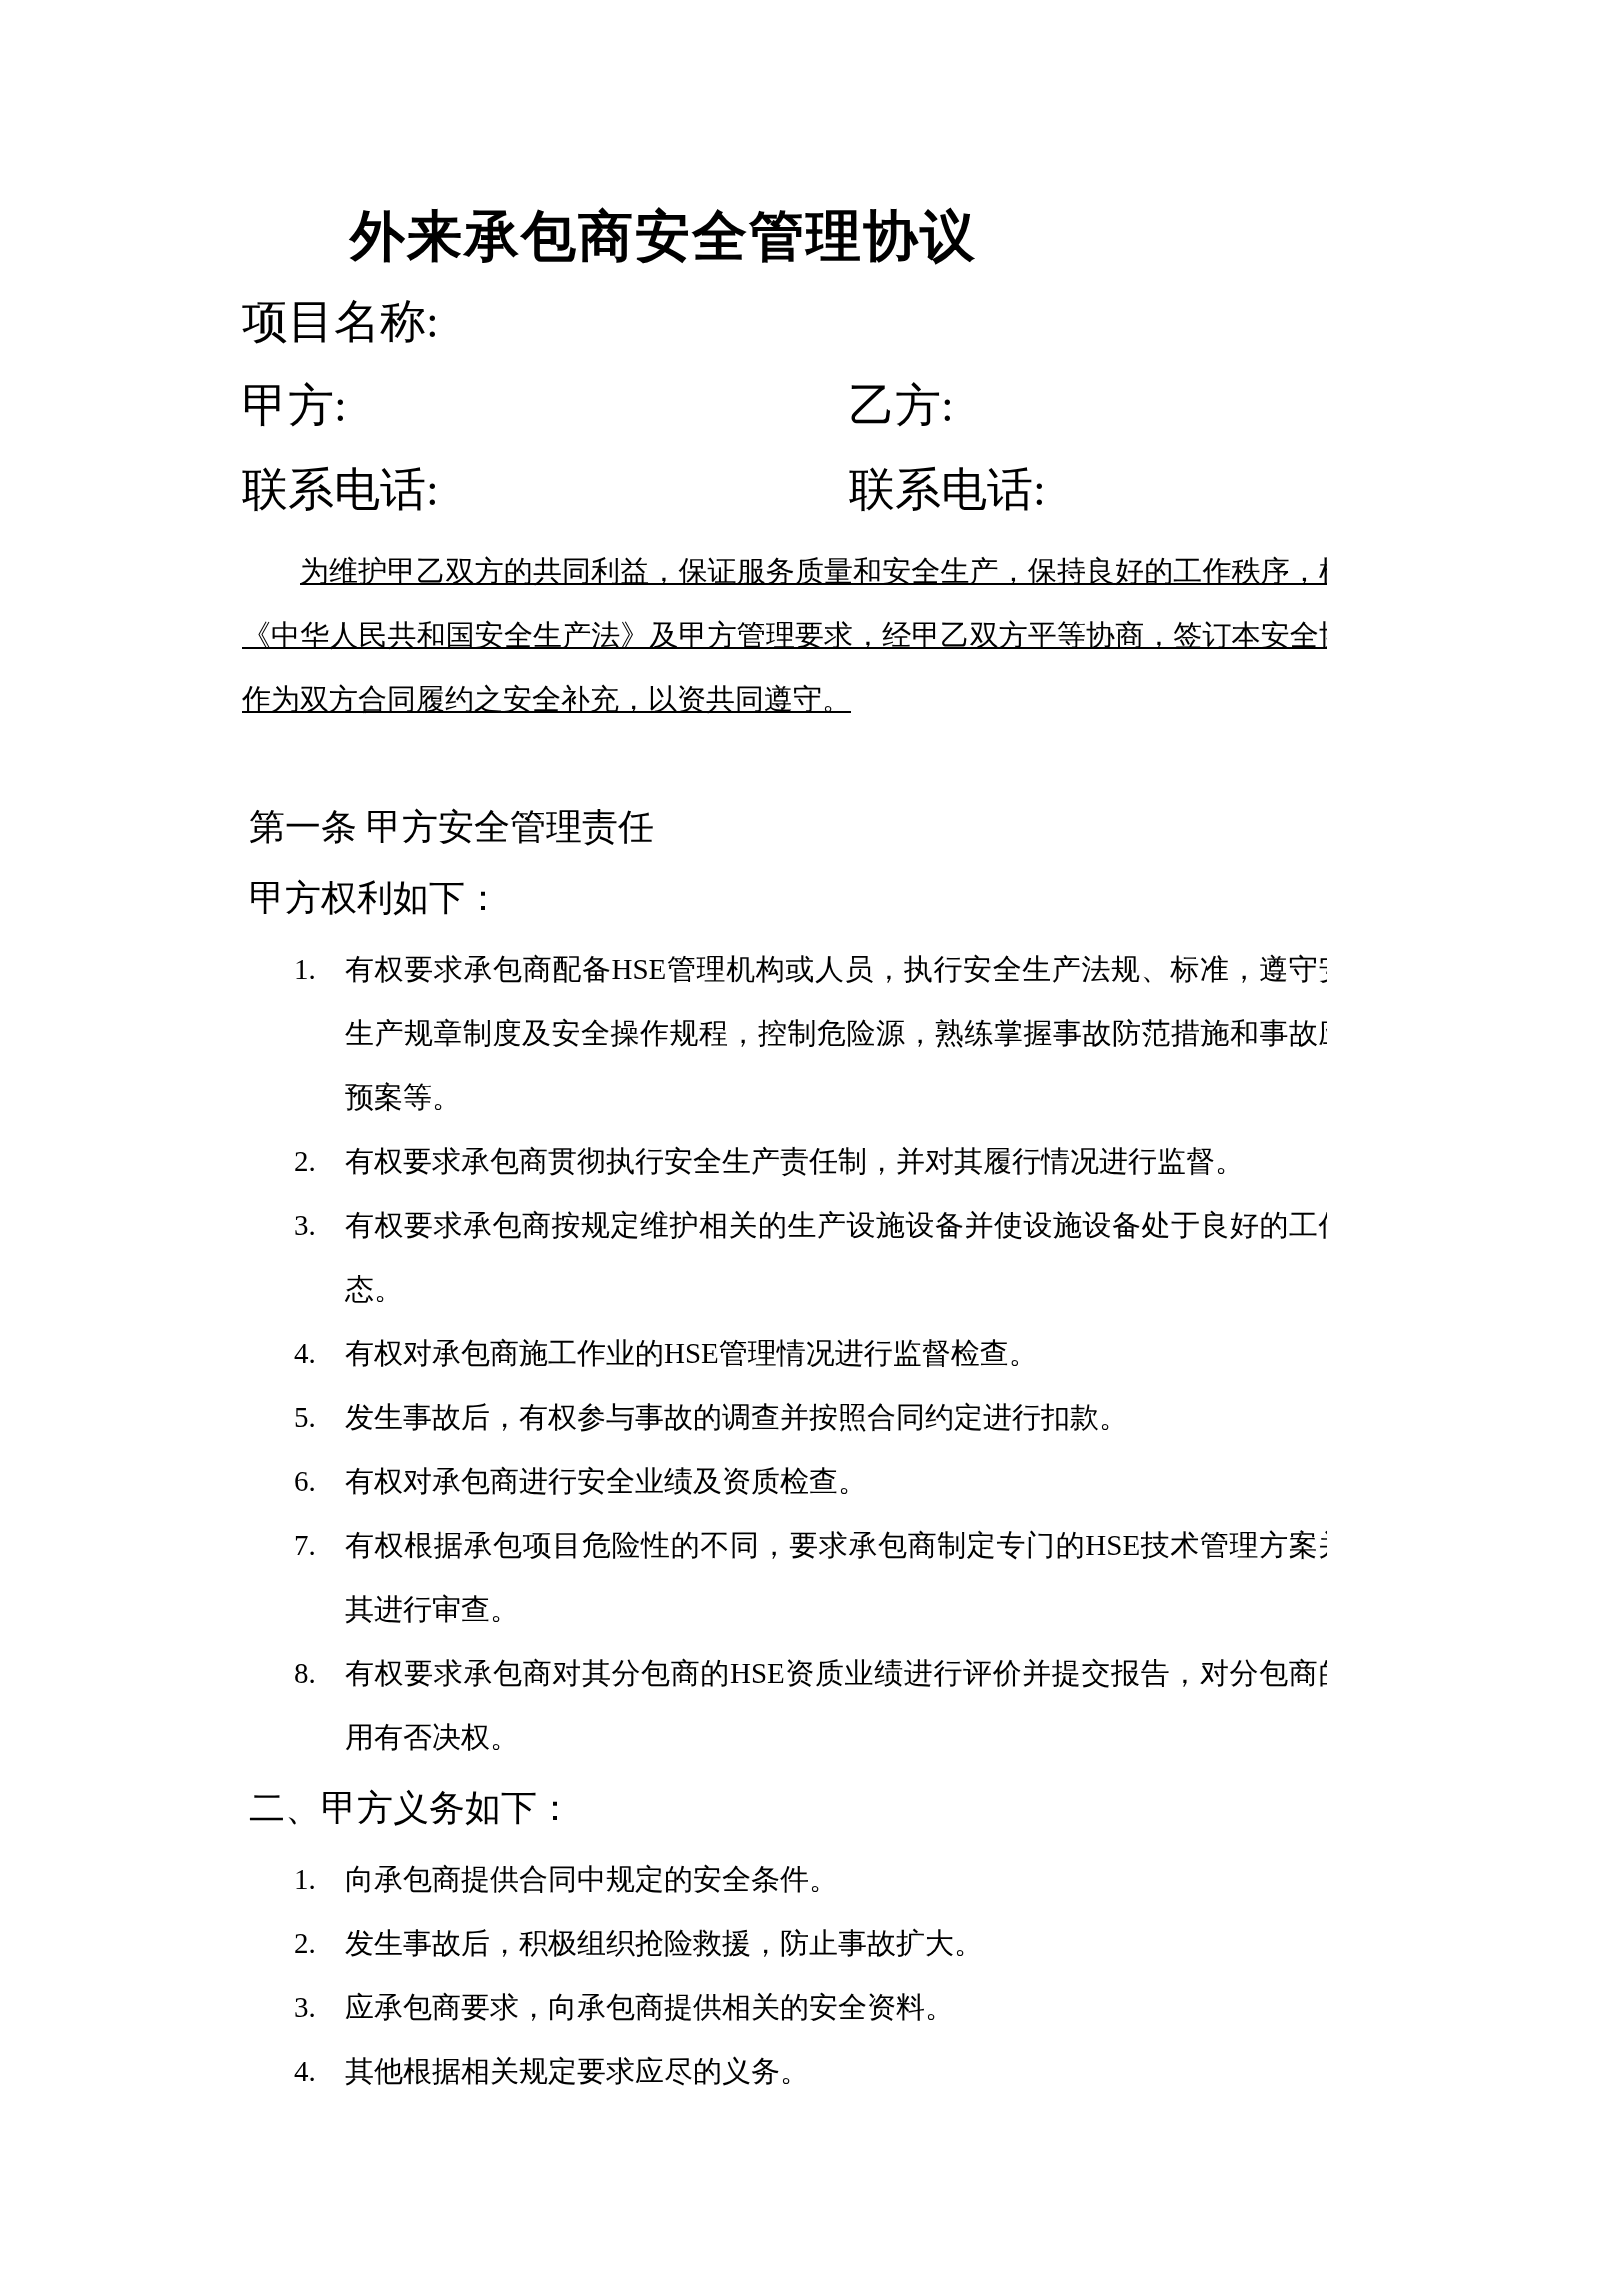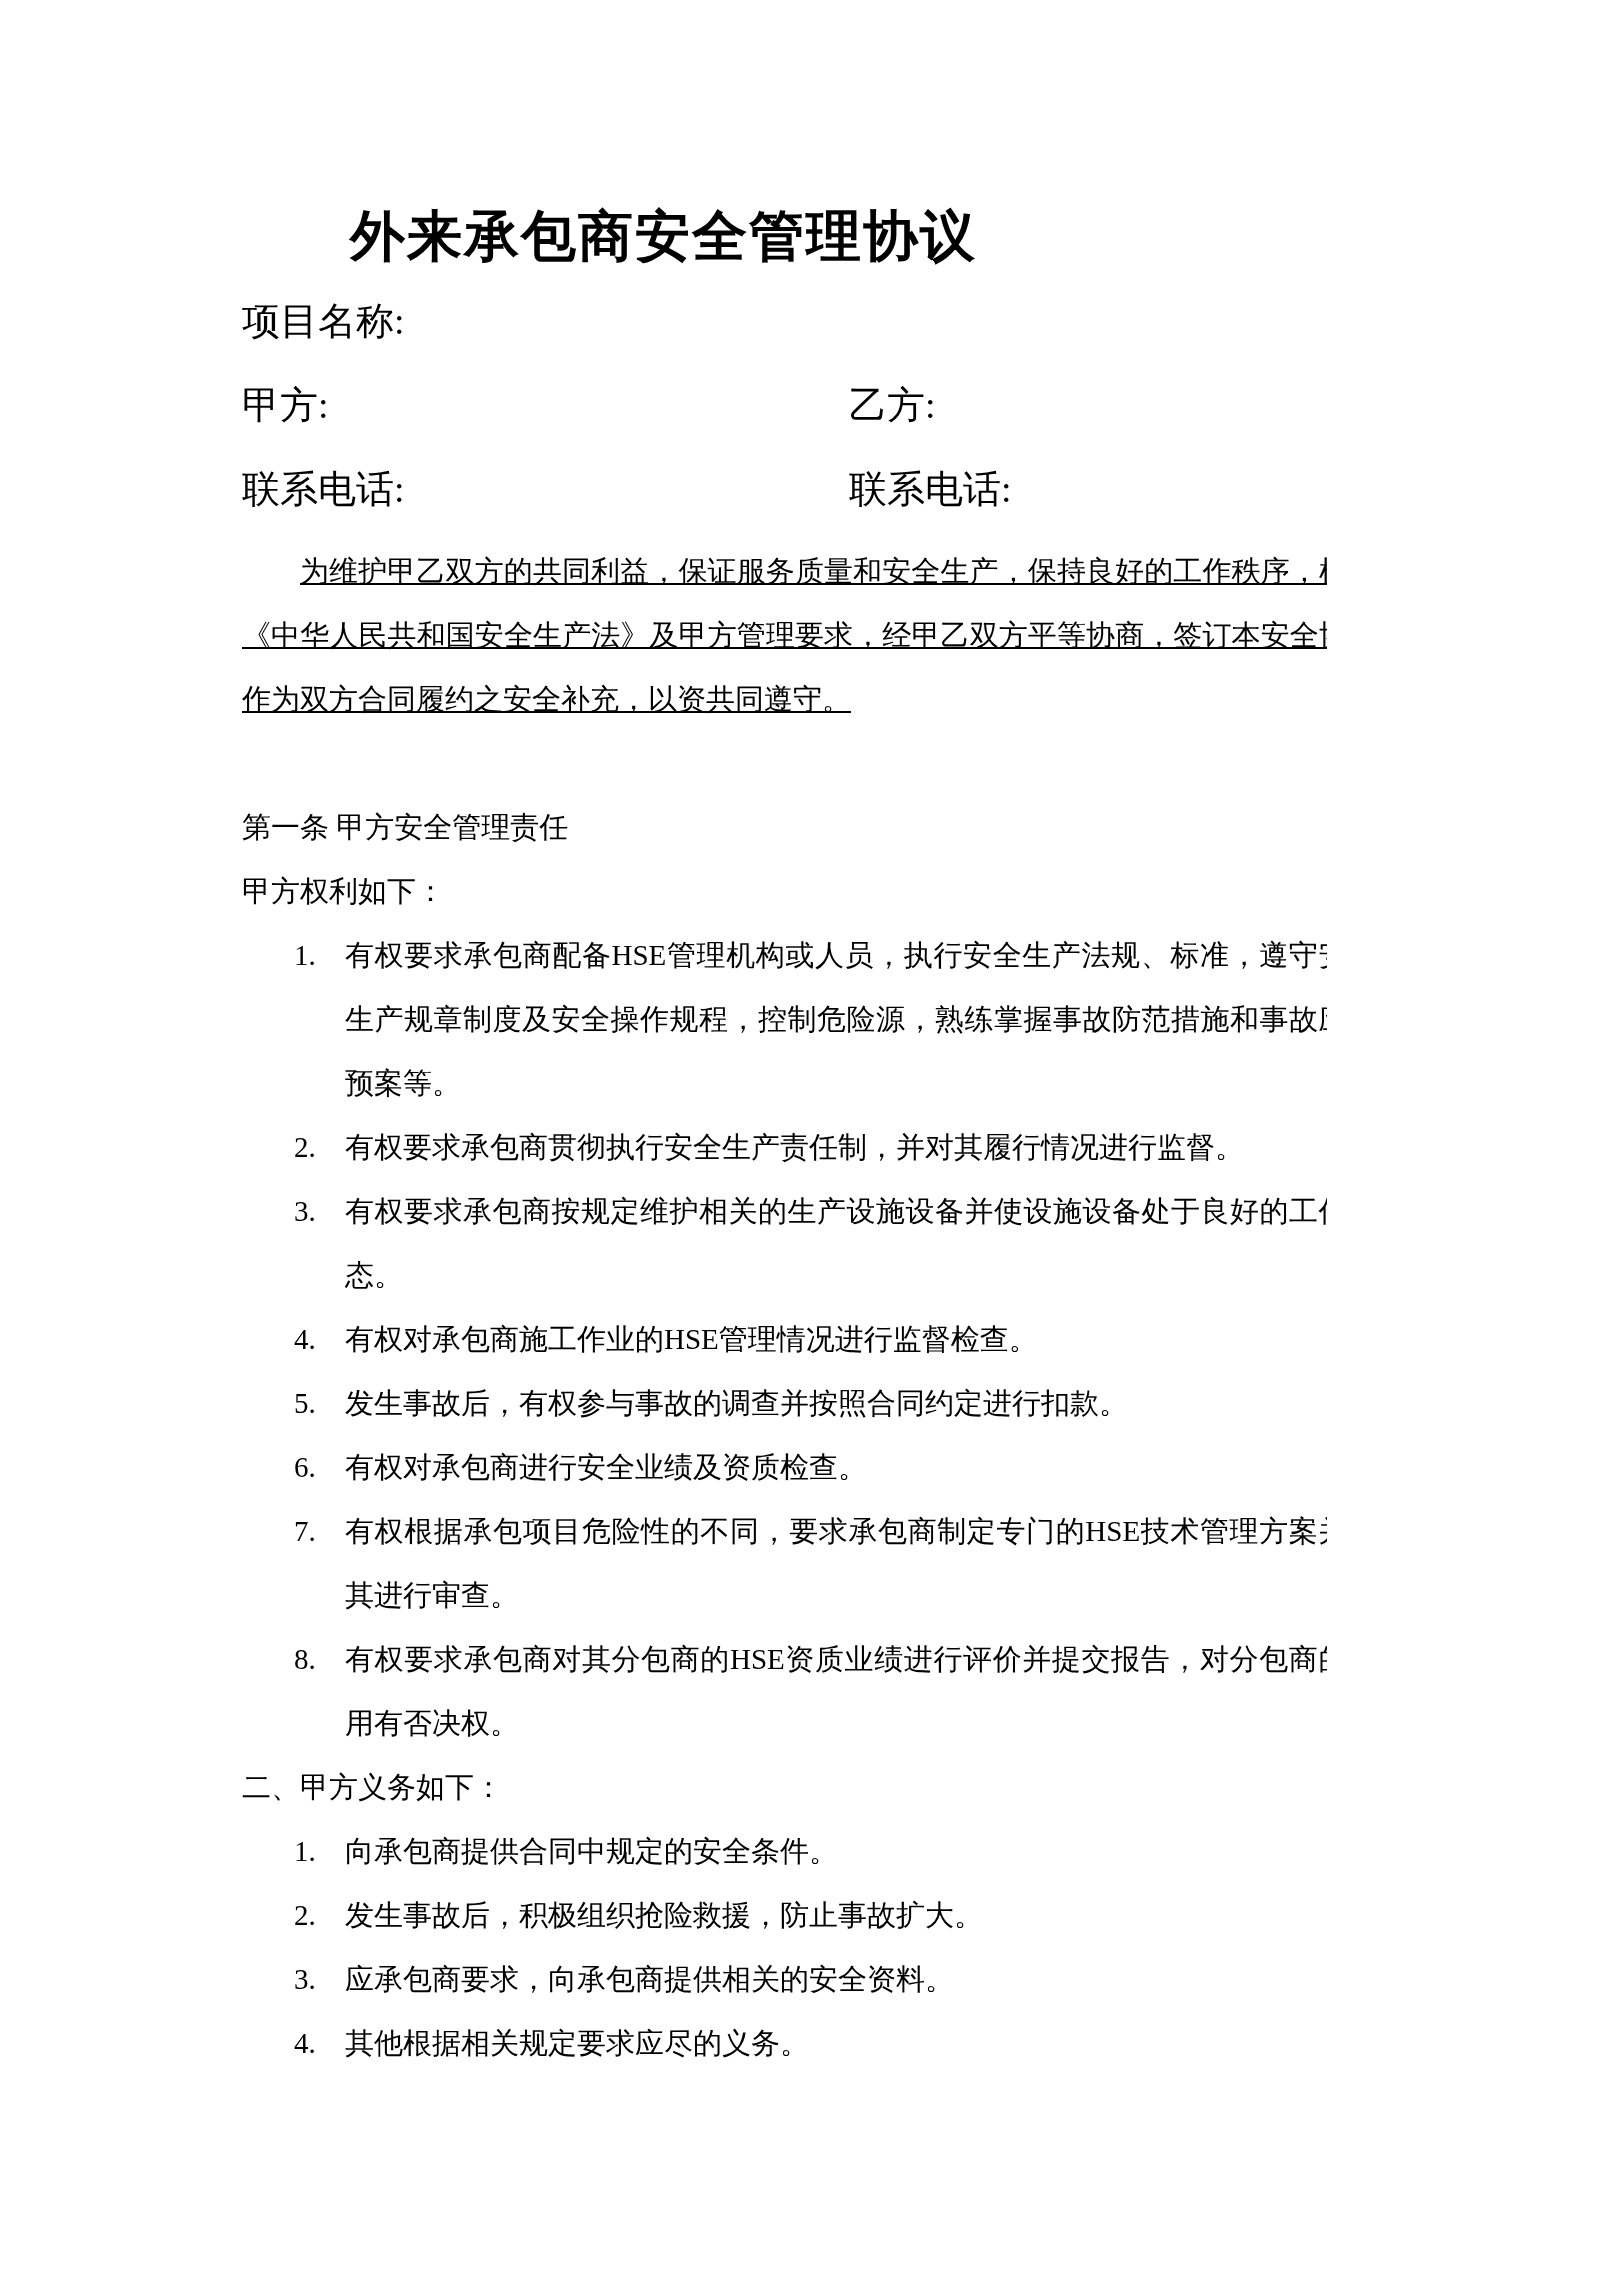--- a/index.html
+++ b/index.html
@@ -27,21 +27,21 @@
     font-weight: 700;
     font-size: 55px;
     line-height: 65px;
     letter-spacing: 2px;
     white-space: nowrap;
   }
   .field-row {
     position: absolute;
     left: 242px;
     width: 1139px;
-    font-size: 38px;
+    font-size: 46px;
     line-height: 41px;
     white-space: nowrap;
   }
   .row-project { top: 301px; }
   .row-party   { top: 385px; }
   .row-phone   { top: 469px; }
   .field-row .col2 {
     position: absolute;
     left: 597px;
     top: 0;
@@ -55,22 +55,22 @@
     font-size: 29px;
     line-height: 64px;
     text-align: justify;
   }
   .intro {
     margin: 0 0 64px 0;
     text-indent: 58px;
     text-decoration: underline;
   }
   .sec-heading, .sub-heading {
-    margin: 0;
-    font-size: 29px;
+    margin: 7px;
+    font-size: 36px;
     font-weight: 400;
   }
   ol.items {
     list-style: none;
     margin: 0;
     padding: 0;
   }
   ol.items li {
     position: relative;
     padding-left: 103px;

